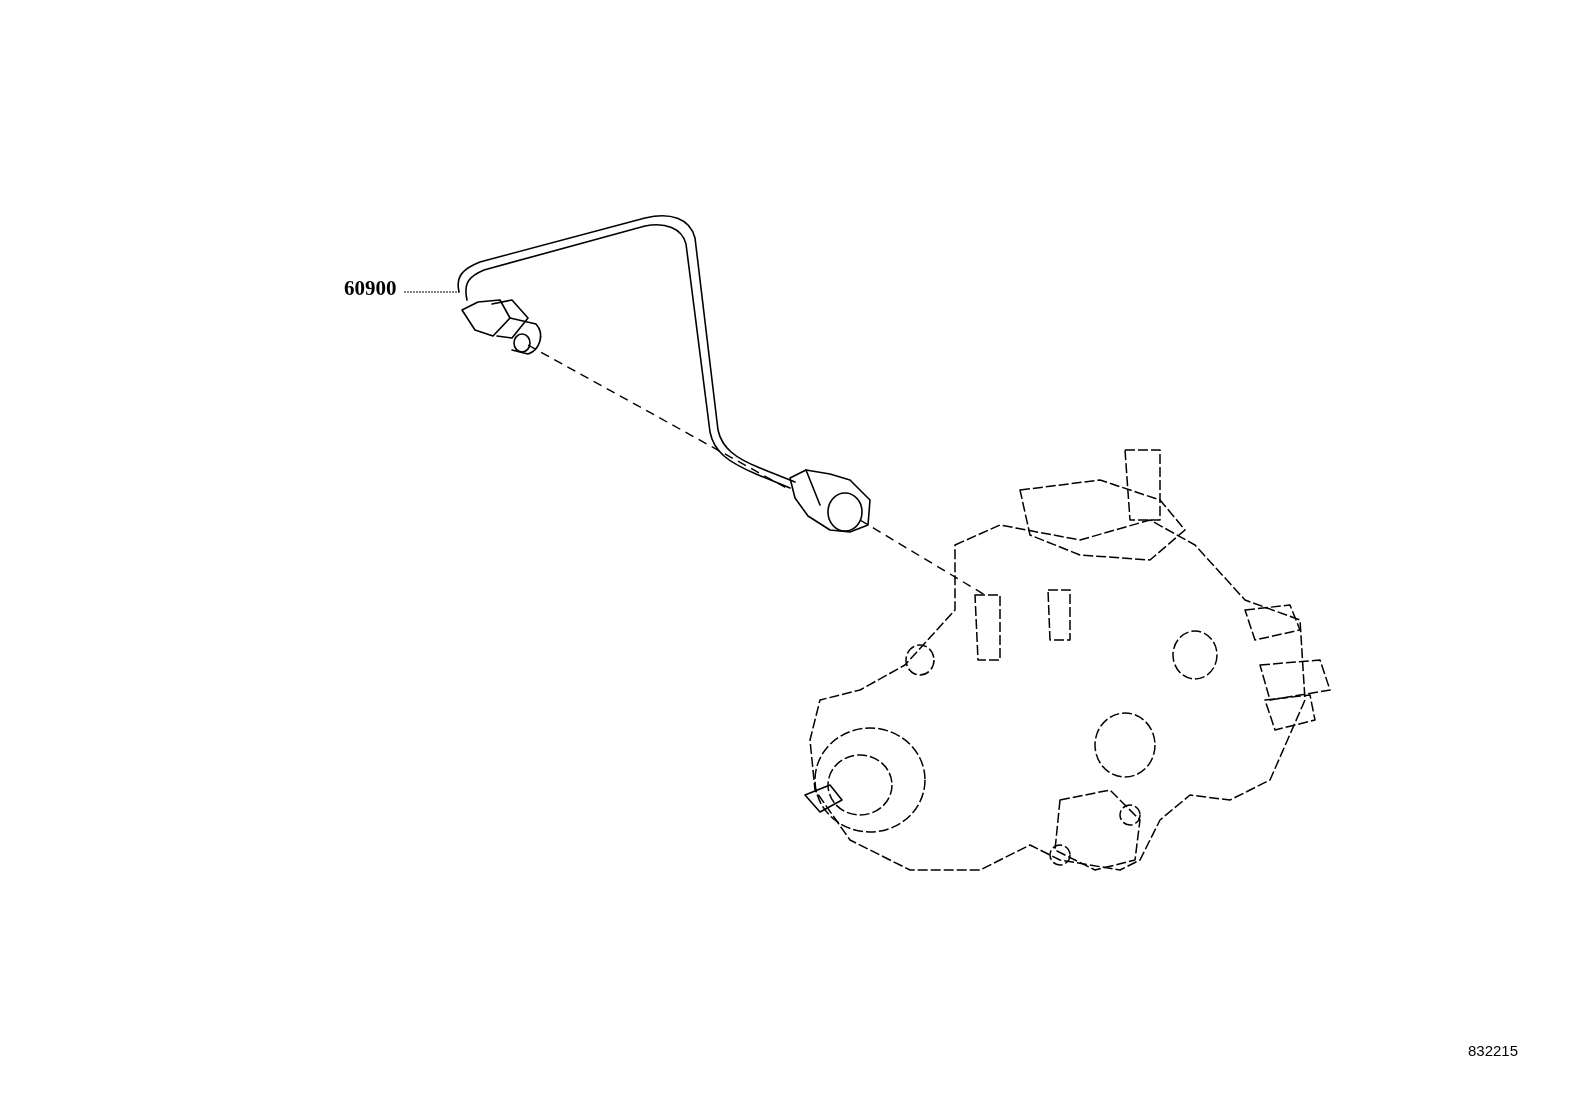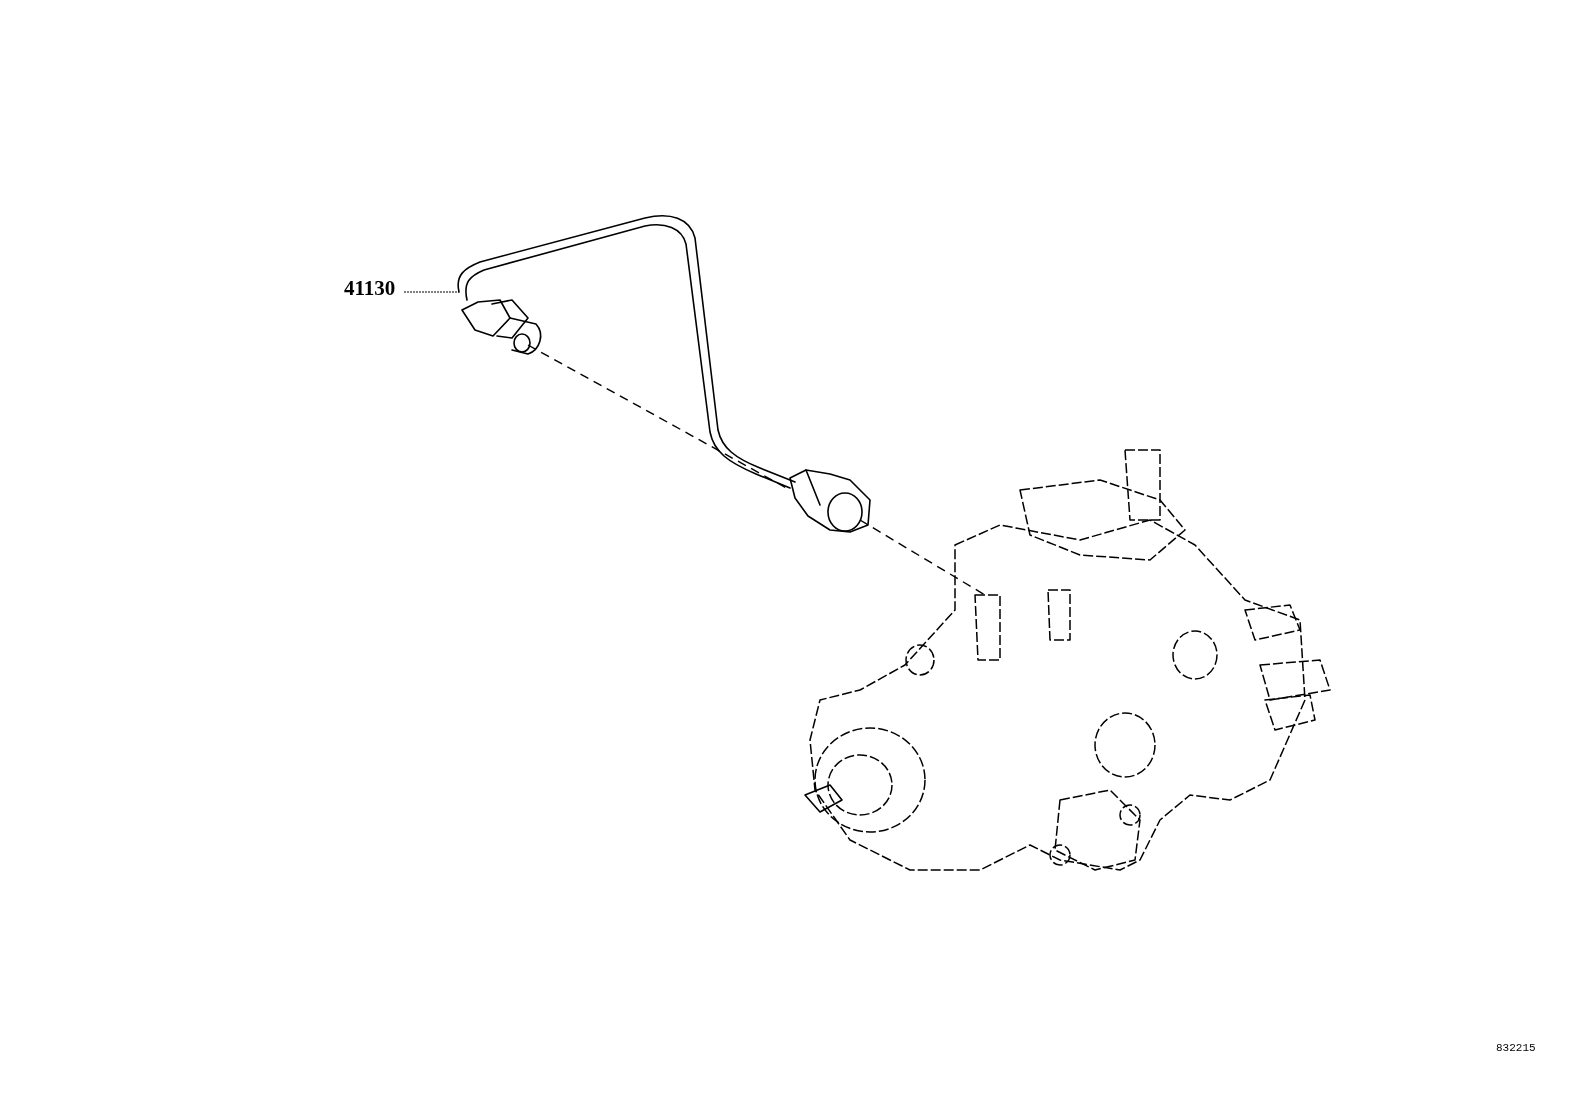--- a/index.html
+++ b/index.html
@@ -1,19 +1,19 @@
 <!DOCTYPE html>
 <html><head>
 <meta charset="utf-8">
 <style>
   html,body{margin:0;padding:0;background:#fff;}
   body{width:1592px;height:1099px;position:relative;overflow:hidden;font-family:"Liberation Serif",serif;}
   .canvas{position:absolute;left:0;top:0;width:1592px;height:1099px;}
   .callout{position:absolute;font-family:"Liberation Serif",serif;font-weight:bold;font-size:21px;color:#000;letter-spacing:0px;}
-  .fig-id{position:absolute;font-family:Liberation Mono, monospace;font-size:11px;color:#000;margin-left:28px;}
+  .fig-id{position:absolute;font-family:Liberation Sans, sans-serif;font-size:15px;color:#000;}
   svg{position:absolute;left:0;top:0;}
   .ln{fill:none;stroke:#000;stroke-width:1.6;stroke-linejoin:round;stroke-linecap:round;}
   .dash{fill:none;stroke:#000;stroke-width:1.4;stroke-dasharray:9 6;}
   .pdash{fill:none;stroke:#000;stroke-width:1.5;stroke-dasharray:10 3;stroke-linejoin:round;}
 </style>
 </head>
 <body>
 
 <div class="canvas">
   <svg width="1592" height="1099" viewBox="0 0 1592 1099">
@@ -55,15 +55,15 @@
       <path class="pdash" d="M1245 610 L1290 605 L1300 630 L1255 640 Z"></path>
       <path class="pdash" d="M1260 665 L1320 660 L1330 690 L1270 700 Z"></path>
       <path class="pdash" d="M1265 700 L1310 695 L1315 720 L1275 730 Z"></path>
       <path class="pdash" d="M1060 800 L1110 790 L1140 820 L1135 860 L1095 870 L1055 850 Z"></path>
       <ellipse class="pdash" cx="1130" cy="815" rx="10" ry="10"></ellipse>
       <ellipse class="pdash" cx="1060" cy="855" rx="10" ry="10"></ellipse>
       <ellipse class="pdash" cx="920" cy="660" rx="14" ry="15"></ellipse>
     </g>
   </svg>
 
-  <div class="callout" style="left:344px;top:276px;">41130</div>
+  <div class="callout" style="left:344px;top:276px;">60900</div>
   <div class="fig-id" style="left:1468px;top:1042px;">832215</div>
 </div>
 
 </body></html>

